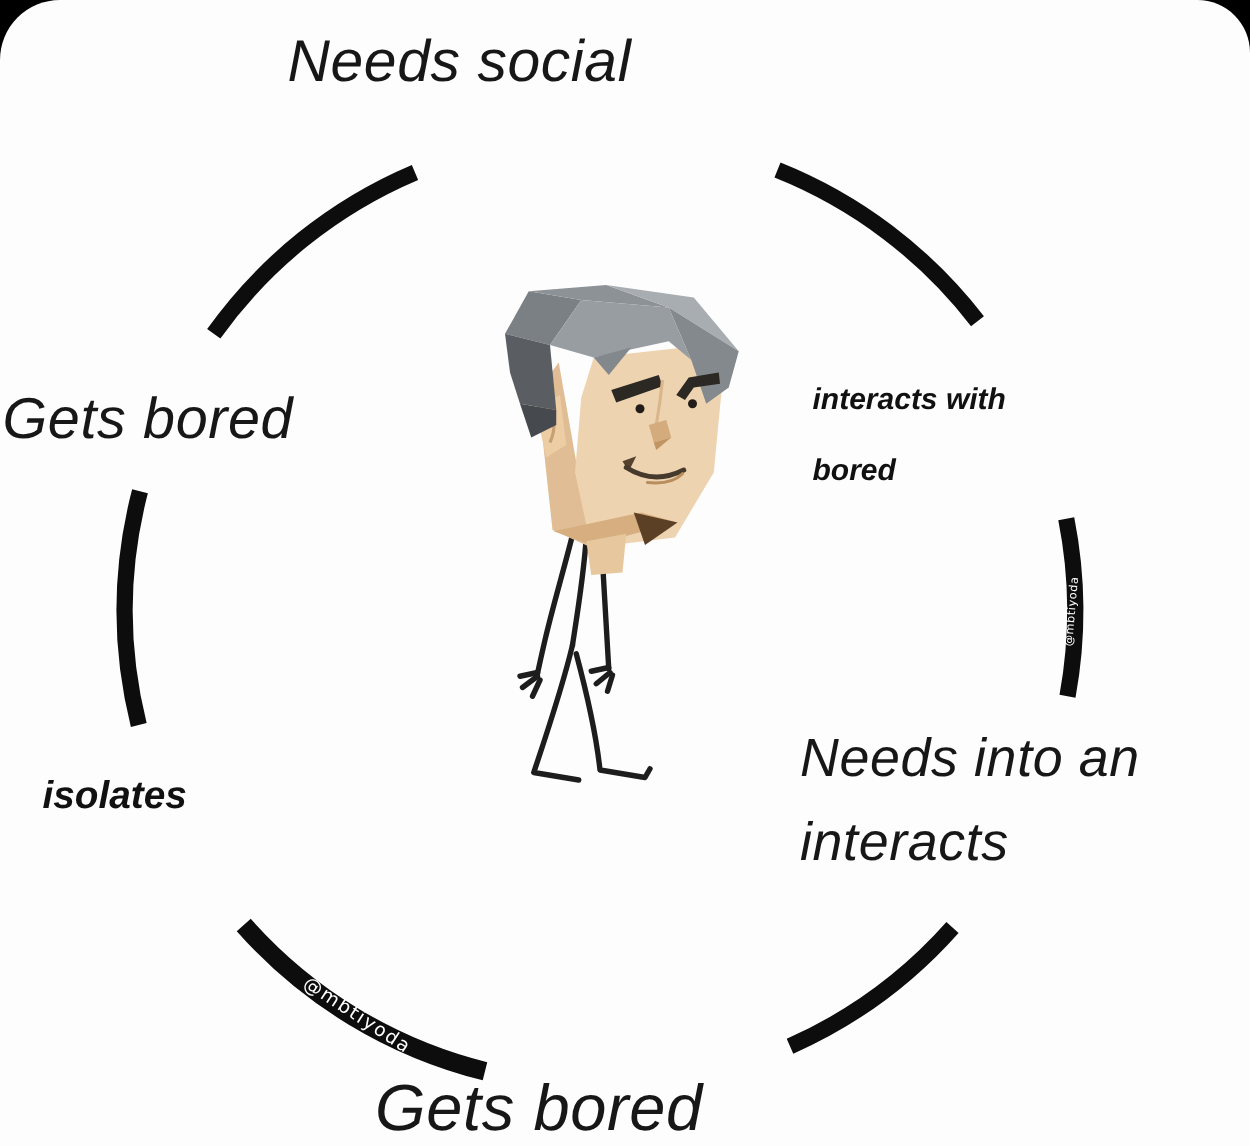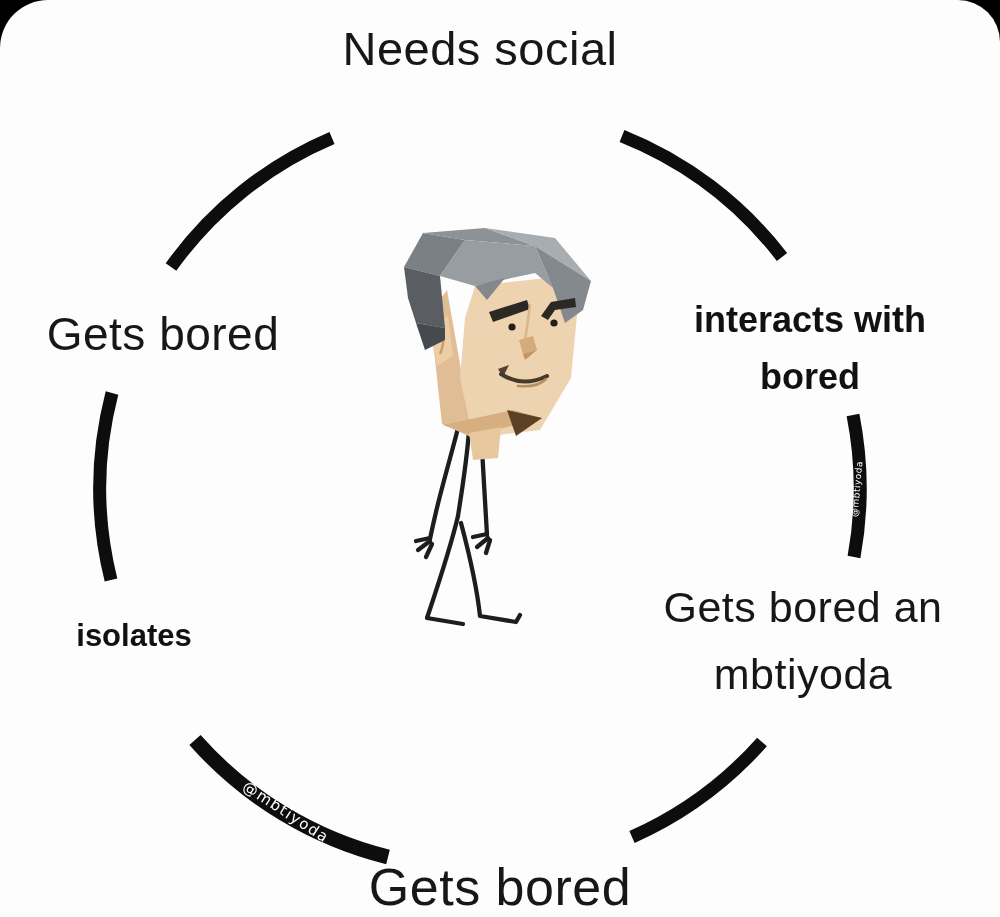--- a/index.html
+++ b/index.html
@@ -1,25 +1,25 @@
 <!DOCTYPE html>
 <html><head>
 <meta charset="utf-8">
 <style>
   html,body{margin:0;padding:0;background:#000;}
   .stage{position:relative;width:1000px;height:917px;background:#000;overflow:hidden;
          font-family:"Liberation Sans",sans-serif;}
   .canvas{position:absolute;inset:0;background:#fdfdfd;border-radius:48px 42px 0 0;overflow:hidden;}
   .layer{position:absolute;left:0;top:0;width:1000px;height:917px;}
-  .label{position:absolute;text-align:center;color:#171717;line-height:1.0;}
+  .label{position:absolute;text-align:left;color:#171717;line-height:1.0;font-style:italic;}
   .light{font-weight:400;letter-spacing:0.5px;}
   .bold{font-weight:700;color:#111;}
   .lbl-top{left:230px;top:13px;width:500px;font-size:47px;line-height:71px;}
   .lbl-left{left:2px;top:311px;width:322px;font-size:46px;}
-  .lbl-interacts{left:650px;top:291px;width:320px;font-size:36px;line-height:57px;}
+  .lbl-interacts{left:650px;top:291px;width:320px;font-size:24px;line-height:57px;}
   .lbl-argument{left:640px;top:574px;width:326px;font-size:43px;line-height:67px;}
   .lbl-isolates{left:34px;top:620px;width:200px;font-size:31px;}
   .lbl-bottom{left:300px;top:861px;width:400px;font-size:52px;}
   .char{position:absolute;left:385px;top:228px;width:215px;height:430px;}
   .wm{font-family:"DejaVu Sans",sans-serif;fill:#fff;}
 </style>
 </head>
 <body>
 
 <div class="stage">
@@ -45,22 +45,22 @@
     <div class="label light lbl-left">
       <div>Gets bored</div>
     </div>
 
     <div class="label bold lbl-interacts">
       <div>interacts with</div>
       <div>bored</div>
     </div>
 
     <div class="label light lbl-argument">
-      <div>Gets bored an</div>
-      <div>mbtiyoda</div>
+      <div>Needs into an</div>
+      <div>interacts</div>
     </div>
 
     <div class="label bold lbl-isolates">
       <div>isolates</div>
     </div>
 
     <div class="label light lbl-bottom">
       <div>Gets bored</div>
     </div>
 

